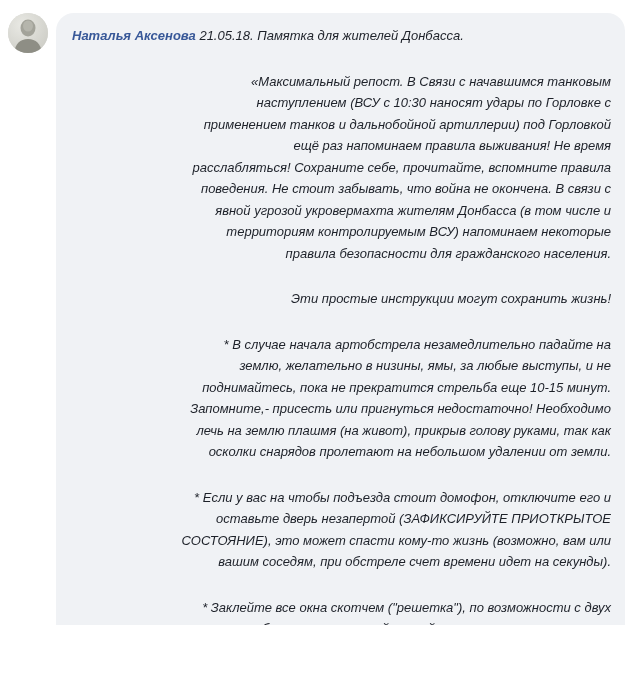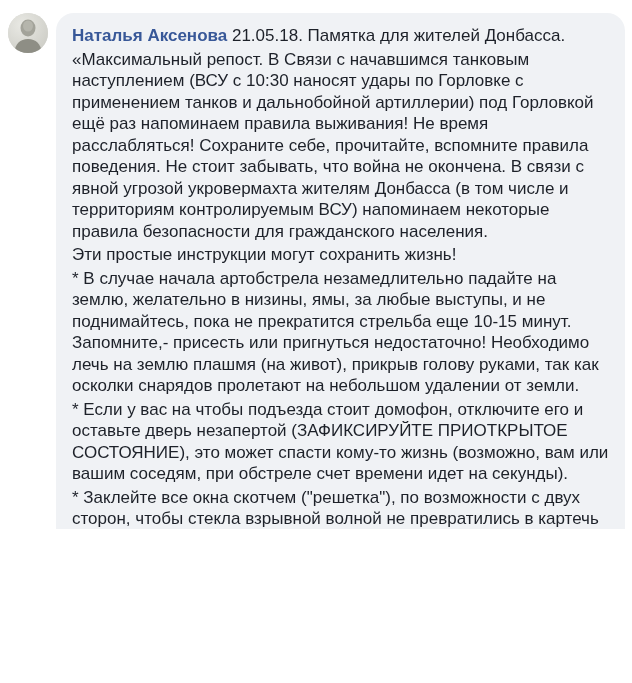--- a/index.html
+++ b/index.html
@@ -25,41 +25,43 @@
     overflow: hidden;
     cursor: pointer;
     background: #dededa;
   }
   .avatar svg { display: block; width: 40px; height: 40px; }
   .bubble {
     position: absolute;
     left: 56px;
     top: 13px;
     width: 569px;
-    height: 516px;
+    height: 612px;
     box-sizing: border-box;
     background: var(--bubble-bg, #f0f2f5);
     border-radius: 18px 18px 0 0;
     padding: 12px 14px 0 16px;
     overflow: hidden;
     color: var(--text, #1d2129);
-    font-size: 17px;
+    font-size: 13px;
     line-height: 21.5px;
+    font-style: italic;
   }
   .header { margin: 0; }
   .author {
     color: var(--author-link, #385898);
     font-weight: bold;
     text-decoration: none;
     cursor: pointer;
   }
   .headline { color: var(--text, #1d2129); }
   .bubble p {
-    margin: 2px 0 0 0;
+    margin: 24px 0 0 0;
     white-space: pre-line;
+    text-align: right;
   }
 </style>
 </head>
 <body>
 
 <div class="stage">
 
   <div class="avatar">
     <svg viewBox="0 0 40 40" aria-hidden="true">
       <defs>

